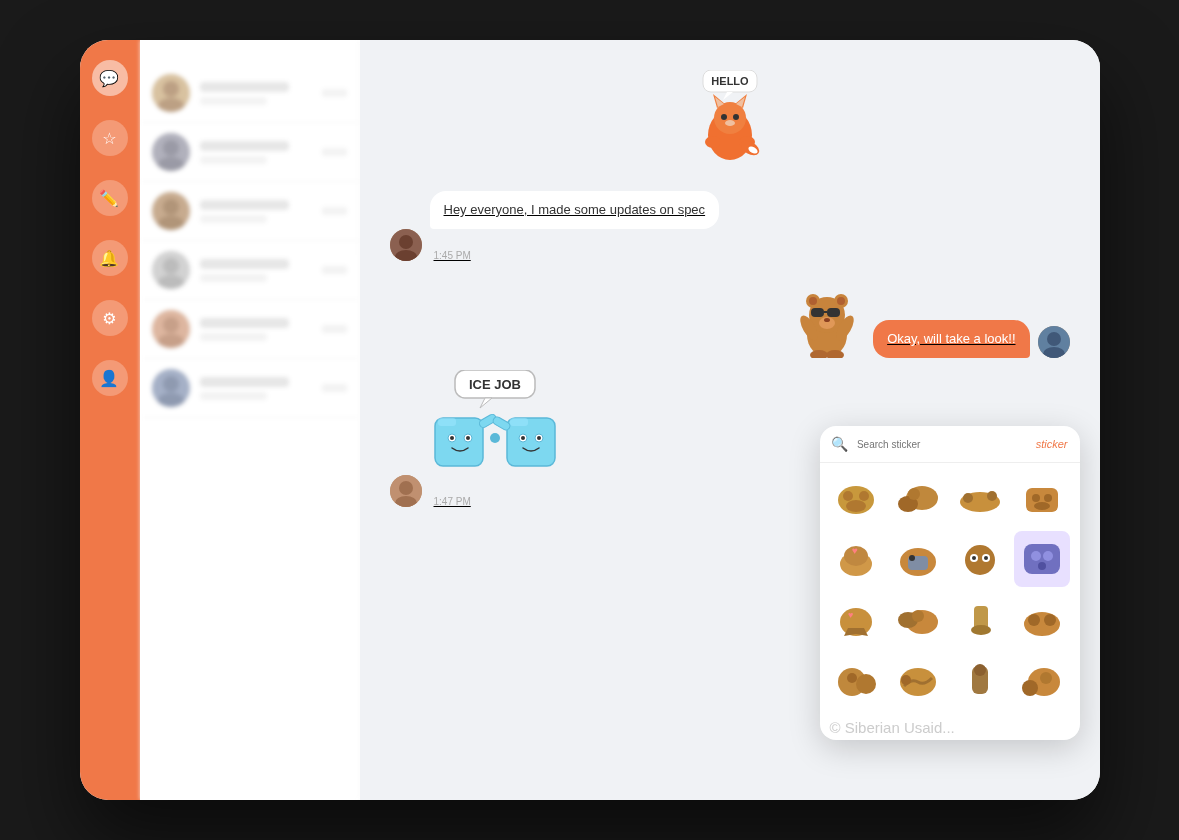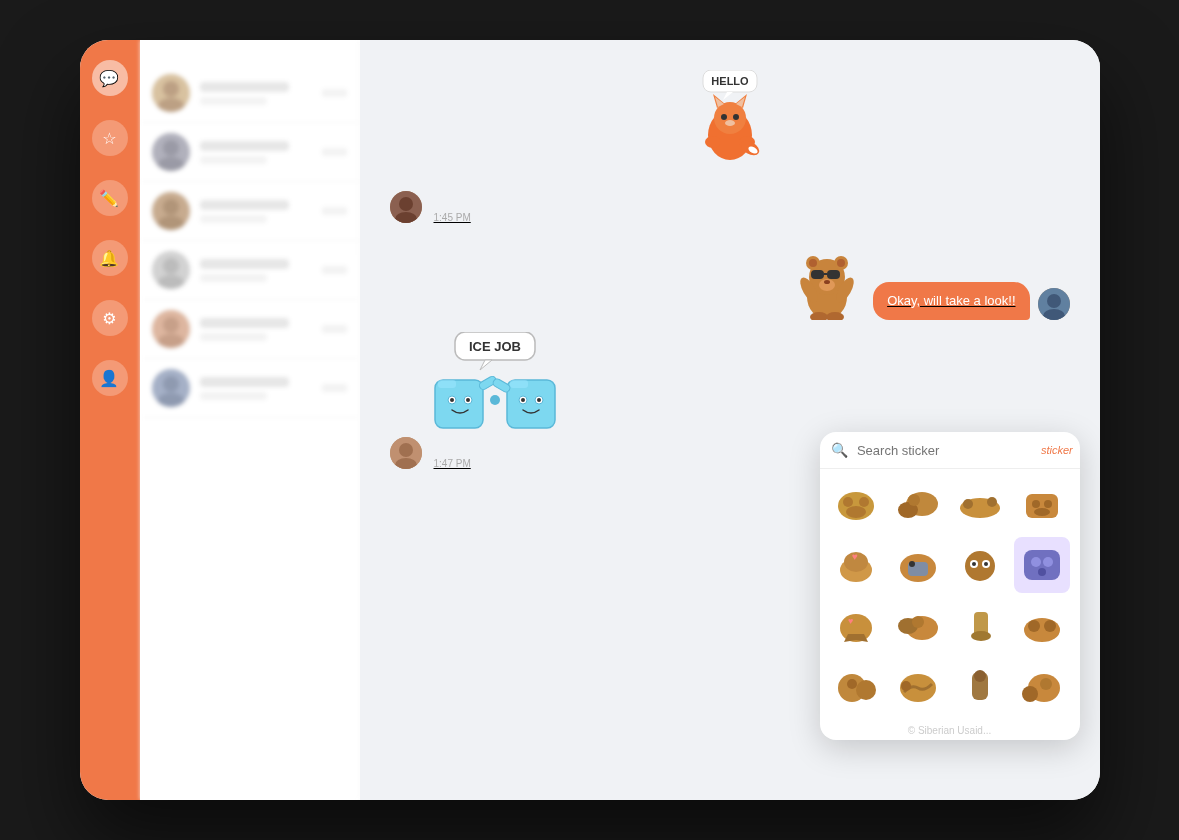--- a/index.html
+++ b/index.html
@@ -211,21 +211,21 @@
       display: flex;
       align-items: center;
       padding: 10px 12px;
       border-bottom: 1px solid #eee;
       gap: 8px;
     }
     .sticker-search input {
       flex: 1;
       border: none;
       outline: none;
-      font-size: 13px;
+      font-size: 10px;
       color: #0f172a;
       background: transparent;
     }
     .sticker-search .search-icon {
       color: #aaa;
       font-size: 14px;
     }
     .sticker-brand {
       font-size: 11px;
       color: #f07848;
@@ -247,23 +247,23 @@
       align-items: center;
       justify-content: center;
       cursor: pointer;
       transition: background 0.15s;
       font-size: 8px;
     }
     .sticker-cell.active-cell {
       background: #e8e0ff;
     }
     .sticker-copyright {
-      font-size: 10px;
+      font-size: 15px;
       color: #ccc;
-      text-align: center;
+      text-align: left;
       padding: 4px 10px;
     }
 
     
     .message-input-bar {
       height: 52px;
       background: #fff;
       display: flex;
       align-items: center;
       padding: 0 20px;
@@ -416,20 +416,22 @@
 
       <div class="message-row incoming">
         <div class="avatar-sm">
           <svg viewBox="0 0 32 32" xmlns="http://www.w3.org/2000/svg" width="32" height="32">
             <rect width="32" height="32" fill="#8b6050"></rect>
             <circle cx="16" cy="13" r="7" fill="#6b4030"></circle>
             <ellipse cx="16" cy="28" rx="11" ry="7" fill="#6b4030"></ellipse>
           </svg>
         </div>
         <div class="msg-block">
+          <div class="bubble incoming-bubble">Hey everyone,
+I made some updates on spec</div>
           <span class="msg-time">1:45 PM</span>
         </div>
       </div>
 
       <div class="message-row outgoing">
         <div style="display:flex; flex-direction:row; align-items:flex-end; gap:6px;">
 
           <svg width="80" height="85" viewBox="0 0 80 85" xmlns="http://www.w3.org/2000/svg">
 
             <ellipse cx="40" cy="62" rx="20" ry="22" fill="#c8843c"></ellipse>

